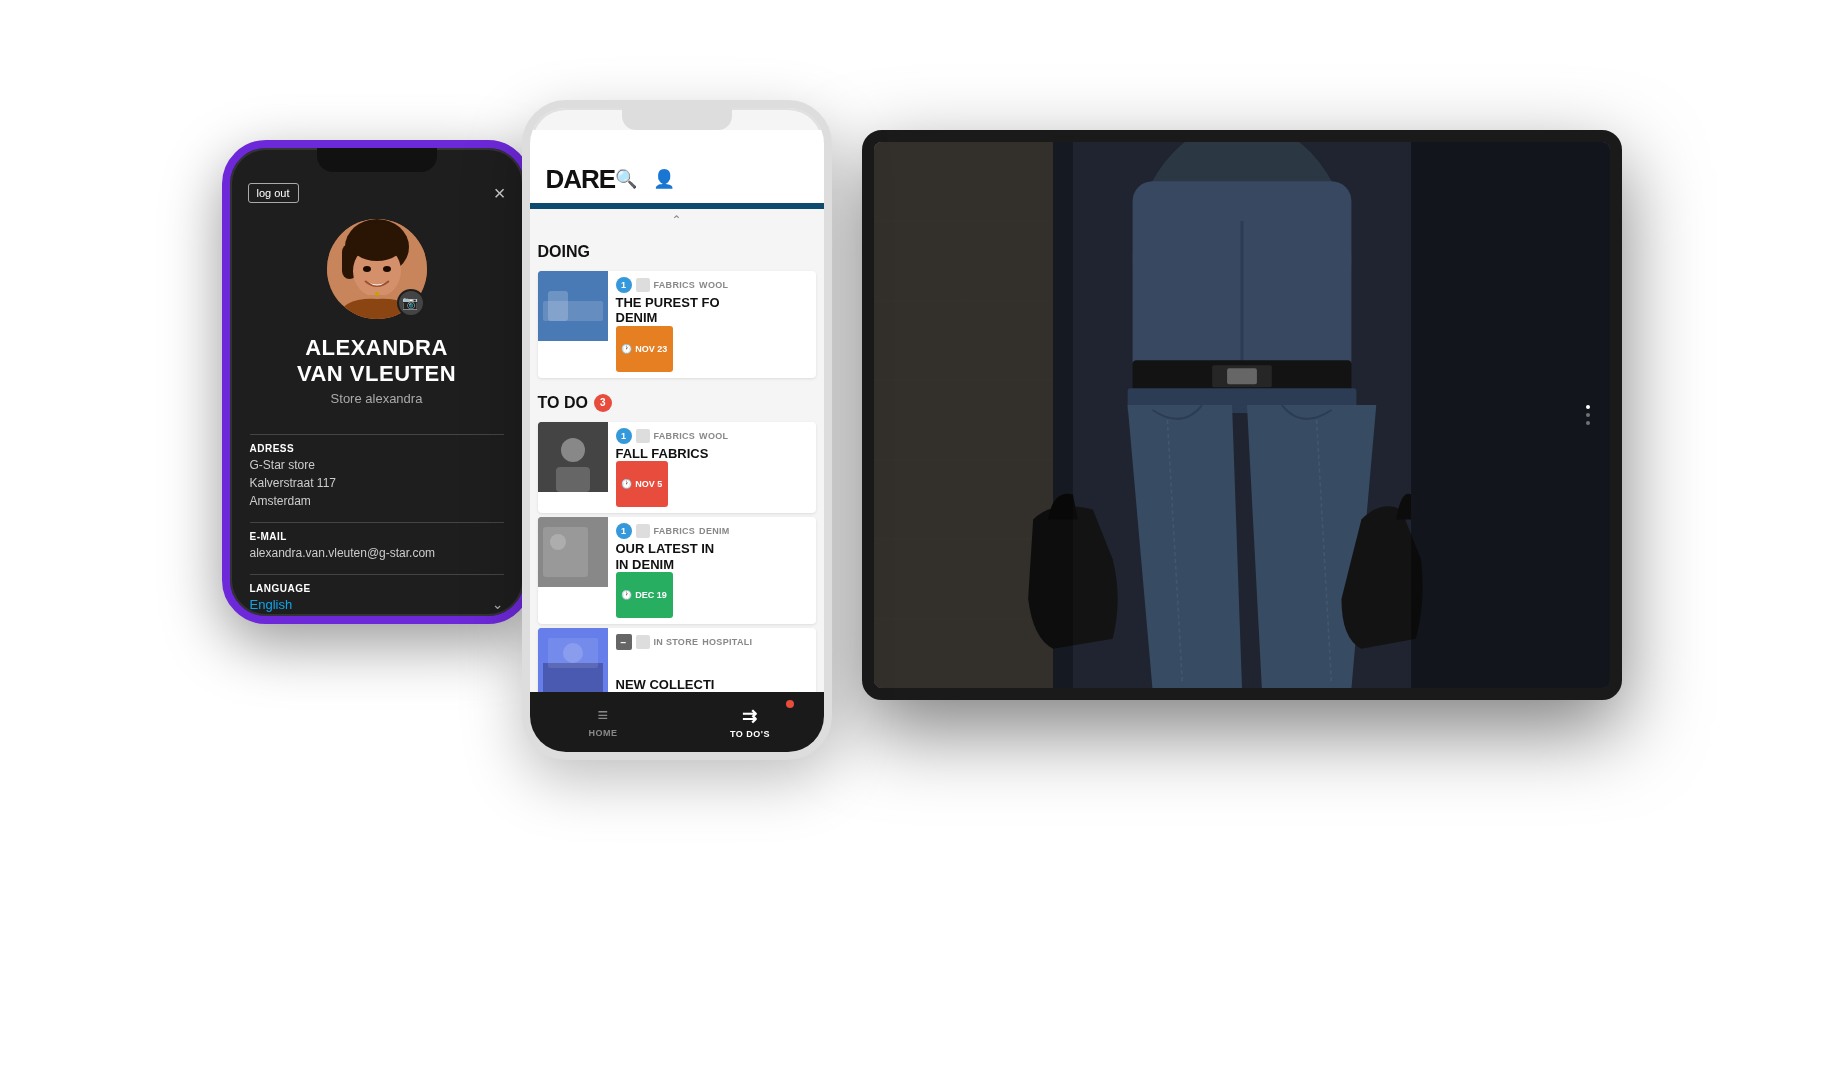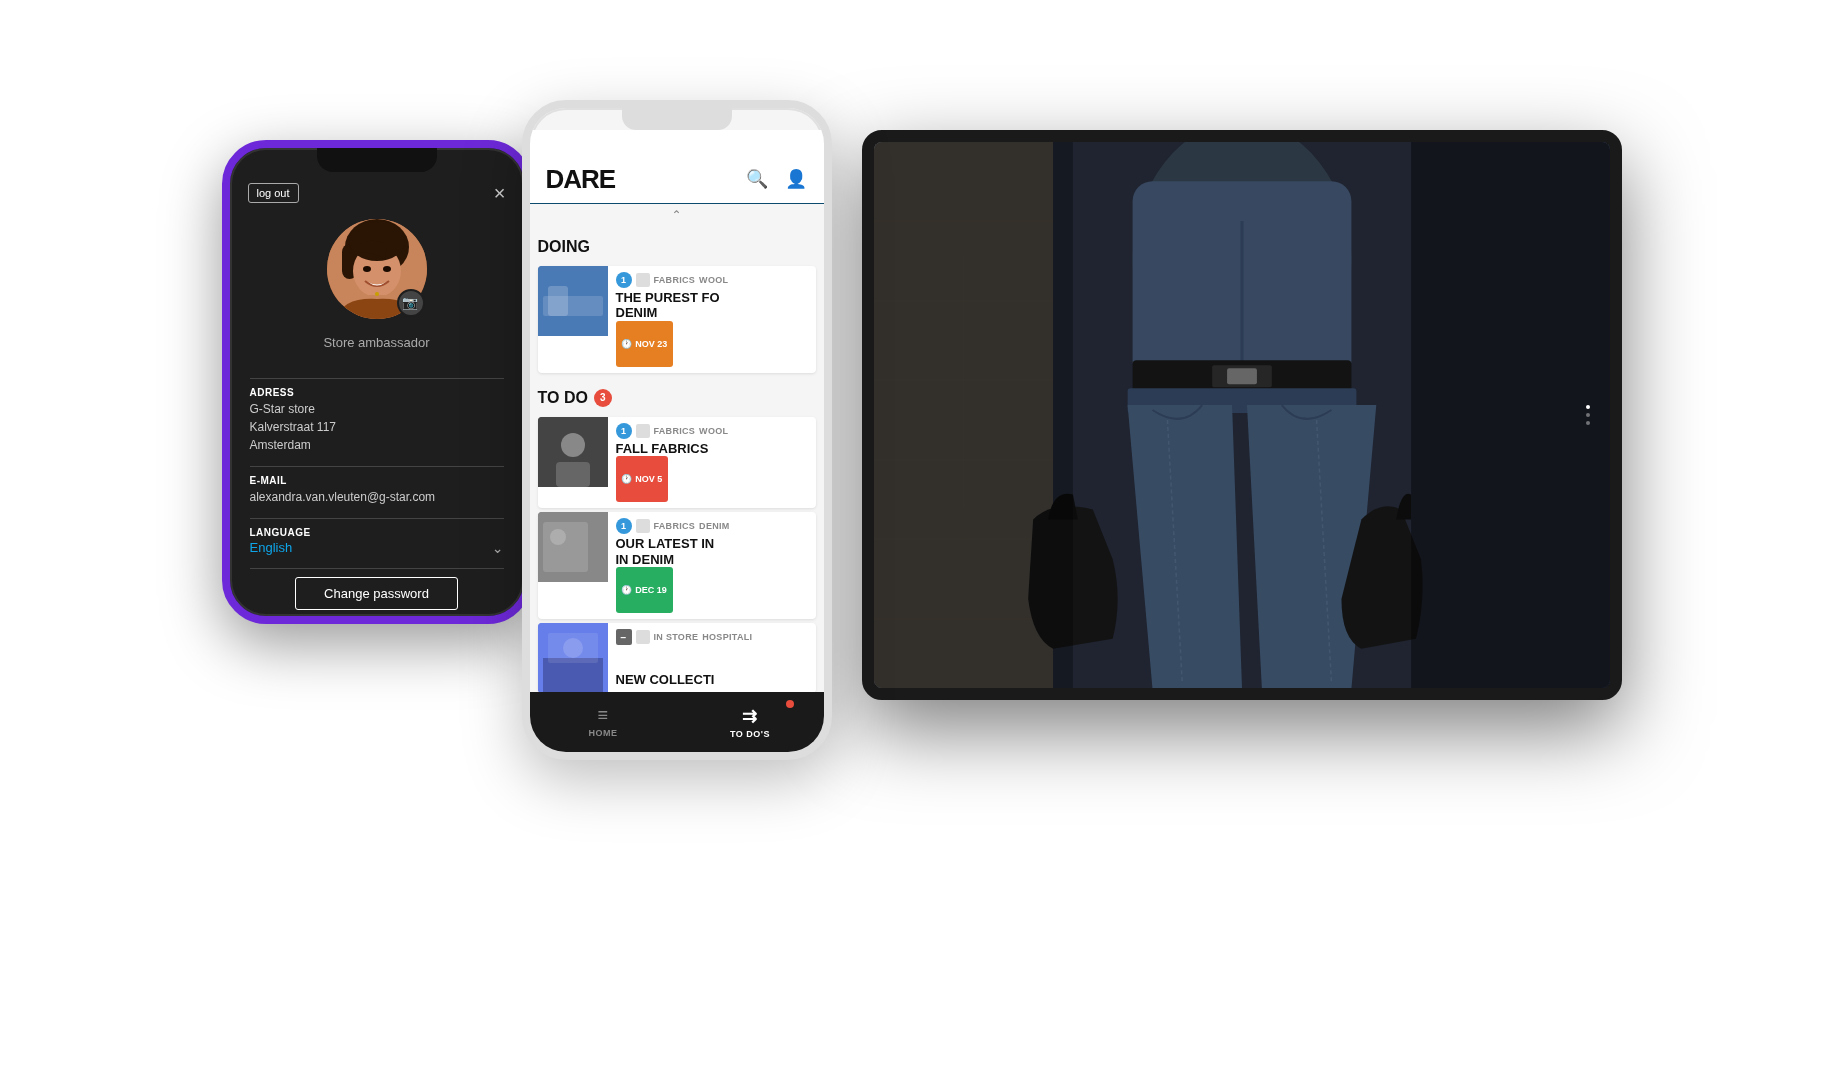--- a/index.html
+++ b/index.html
@@ -224,23 +224,23 @@
       align-items: center;
       justify-content: flex-end;
       padding: 0 16px;
       margin-top: 22px;
     }
 
     .phone2-header {
       background: #fff;
       padding: 8px 16px;
       display: flex;
-      justify-content: space-between;
-      align-items: center;
-      border-bottom: 1px solid #0c4a6e;
+      justify-content: flex-start;
+      align-items: center;
+      border-bottom: 6px solid #0c4a6e;
     }
 
     .phone2-logo {
       font-size: 26px;
       font-weight: 900;
       color: #111;
       letter-spacing: -1px;
     }
 
     .phone2-header-icons {
@@ -588,21 +588,25 @@
               <path d="M10 100 Q15 78 50 80 Q85 78 90 100Z" fill="#8B4513"></path>
 
               <circle cx="50" cy="75" r="2" fill="#c8a000"></circle>
             </svg>
           </div>
           <div class="phone1-camera-btn">
             <span class="phone1-camera-icon">📷</span>
           </div>
         </div>
 
-        <div class="phone1-role">Store ambassador</div>
+        <div class="phone1-name">
+          <span>ALEXANDRA</span><br>
+          <span>VAN VLEUTEN</span>
+        </div>
+        <div class="phone1-role">Store alexandra</div>
 
         <div class="phone1-divider"></div>
 
         <div class="phone1-field">
           <div class="phone1-field-label">ADRESS</div>
           <div class="phone1-field-value">G-Star store</div>
           <div class="phone1-field-value">Kalverstraat 117</div>
           <div class="phone1-field-value">Amsterdam</div>
         </div>
 

